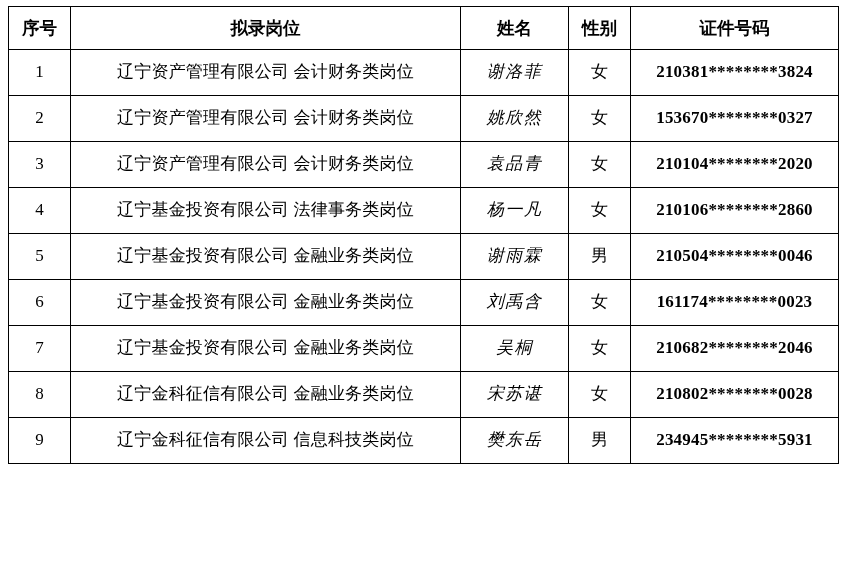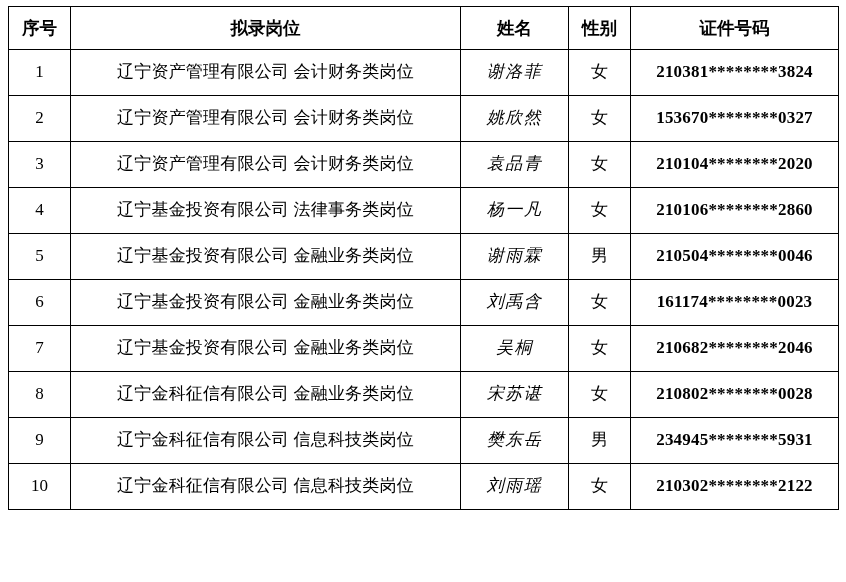--- a/index.html
+++ b/index.html
@@ -144,22 +144,15 @@
           <td class="gender-cell">女</td>
           <td class="id-cell">210802********0028</td>
         </tr>
         <tr>
           <td class="index-cell">9</td>
           <td class="post-cell">辽宁金科征信有限公司  信息科技类岗位</td>
           <td class="name-cell">樊东岳</td>
           <td class="gender-cell">男</td>
           <td class="id-cell">234945********5931</td>
         </tr>
-        <tr>
-          <td class="index-cell">10</td>
-          <td class="post-cell">辽宁金科征信有限公司  信息科技类岗位</td>
-          <td class="name-cell">刘雨瑶</td>
-          <td class="gender-cell">女</td>
-          <td class="id-cell">210302********2122</td>
-        </tr>
       </tbody>
   </table>
 </div>
 
 </body></html>

